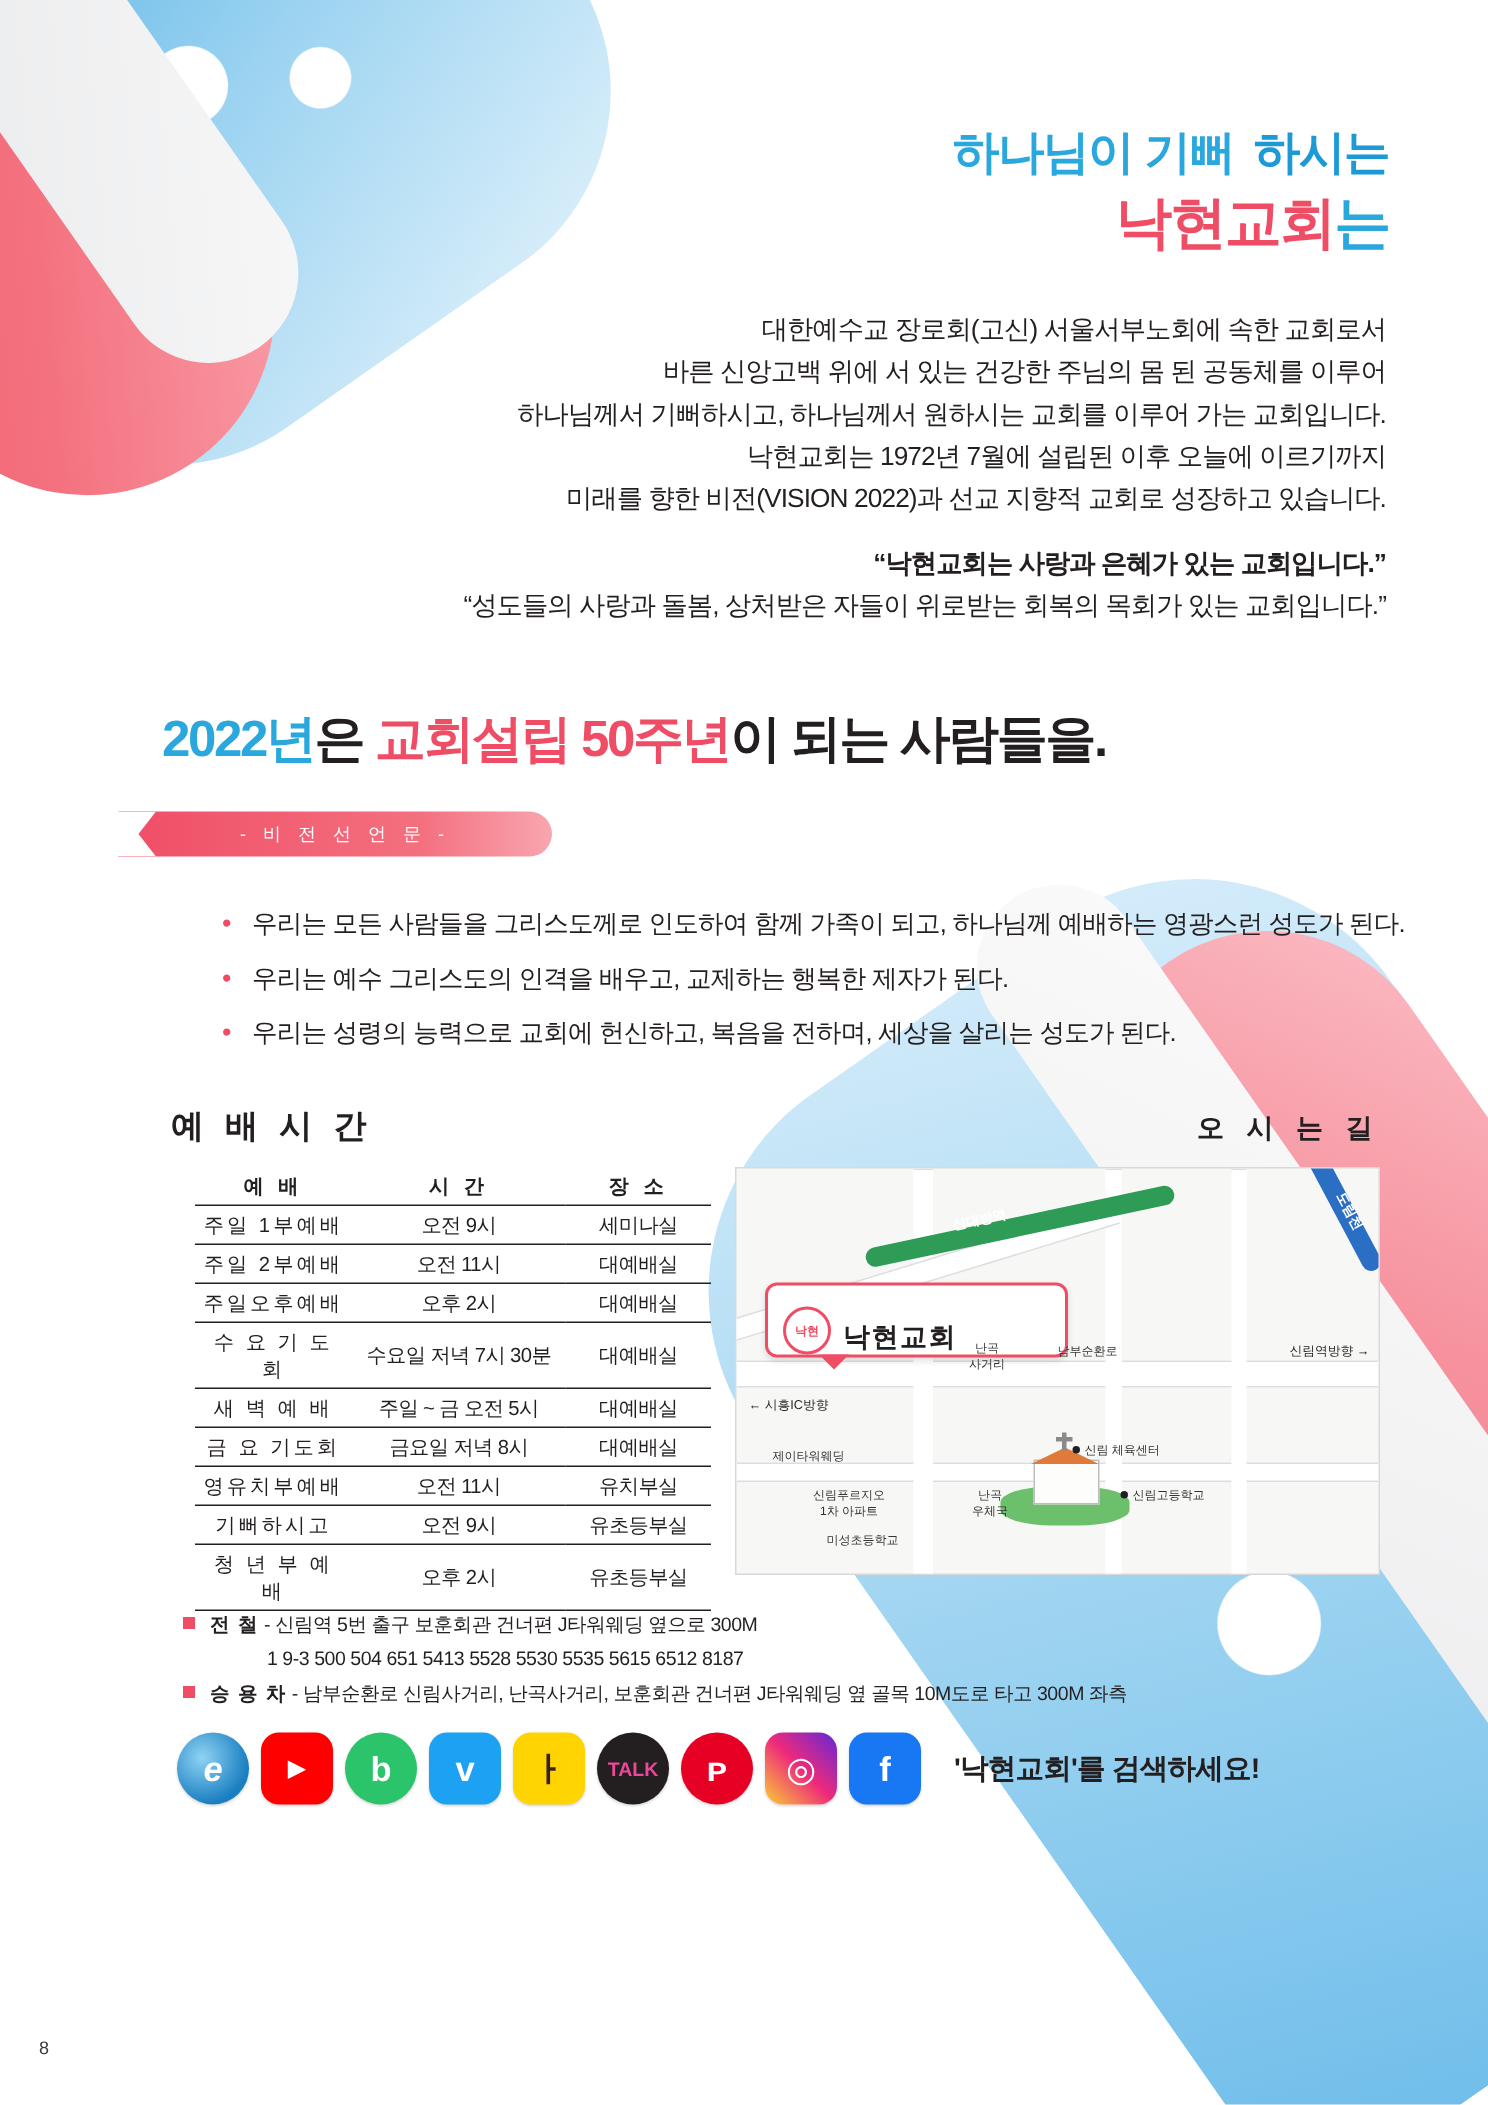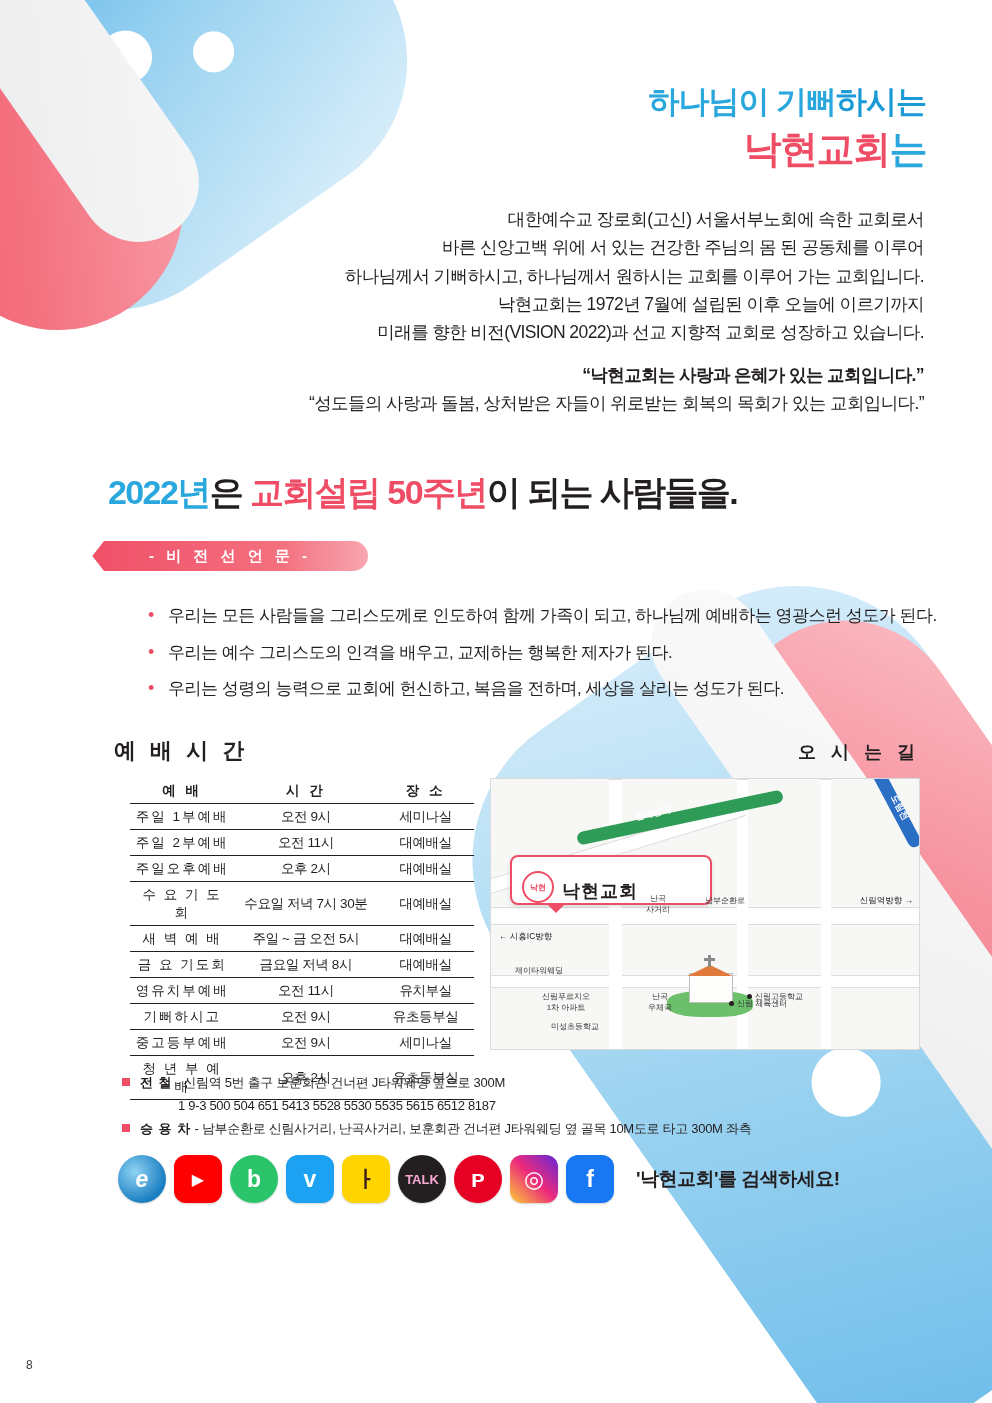--- a/index.html
+++ b/index.html
@@ -52,21 +52,21 @@
     position:absolute;right:10px;top:520px;width:110px;height:880px;
     background:linear-gradient(60deg,#ececee 0%,#fafafa 100%);
     border-radius:55px;transform:rotate(-35deg);
   }
 
   
   .content{position:absolute;inset:0;}
 
   .headline{position:absolute;right:66px;top:84px;text-align:right;line-height:1.18;}
   .headline .l1{font-size:31px;font-weight:bold;color:#2aa7dd;letter-spacing:-1px;}
-  .headline .l1 .blk{color:#1c9ad6;}
+  .headline .l1 .blk{color:#1c9ad6;margin-left:13px;}
   .headline .l2{font-size:38px;font-weight:bold;color:#ef4d66;letter-spacing:-1.5px;margin-top:6px;}
   .headline .l2 .sfx{color:#2aa7dd;}
 
   .intro{position:absolute;right:68px;top:205px;width:700px;text-align:right;
     font-size:17.5px;line-height:1.62;letter-spacing:-0.6px;color:#231f20;}
   .intro .quote{font-weight:bold;margin-top:14px;}
   .intro .quote2{font-weight:normal;}
 
   .bigline{position:absolute;left:108px;top:470px;font-size:34px;font-weight:bold;
     letter-spacing:-1.6px;white-space:nowrap;}
@@ -79,21 +79,21 @@
     position:absolute;inset:0;
     background:linear-gradient(90deg,#ef4d66 0%,#f4707f 70%,#f8a6b0 100%);
     border-radius:2px 16px 16px 2px;
   }
   .vision-tag .notch{
     position:absolute;left:0;top:0;width:26px;height:30px;background:#ffffff;
     clip-path:polygon(0 0,100% 0,55% 50%,100% 100%,0 100%);
   }
   .vision-tag .txt{
     position:absolute;inset:0;display:flex;align-items:center;justify-content:center;
-    color:#ffffff;font-weight:bold;font-size:15px;letter-spacing:4px;padding-left:14px;
+    color:#ffffff;font-weight:normal;font-size:12px;letter-spacing:4px;padding-left:14px;
   }
 
   .bullets{position:absolute;left:108px;top:587px;width:800px;}
   .bullets li{list-style:none;font-size:17px;letter-spacing:-0.5px;line-height:1.5;
     margin-bottom:11px;padding-left:20px;position:relative;}
   .bullets li:before{content:"•";color:#ef4d66;position:absolute;left:0;top:-1px;font-size:18px;}
 
   .svc-title{position:absolute;left:114px;top:736px;font-size:22px;font-weight:bold;letter-spacing:4px;}
   .map-title{position:absolute;right:72px;top:740px;font-size:18px;font-weight:bold;letter-spacing:5px;}
 
@@ -152,21 +152,21 @@
 
   
   .social{position:absolute;left:118px;top:1155px;display:flex;align-items:center;gap:8px;}
   .si{width:48px;height:48px;border-radius:12px;display:flex;align-items:center;justify-content:center;
     color:#fff;font-weight:bold;font-size:23px;box-shadow:0 1px 2px rgba(0,0,0,.18);}
   .si.ie{border-radius:50%;background:radial-gradient(circle at 35% 35%,#8fd3f4,#1a7fc1 70%);font-style:italic;}
   .si.yt{background:#ff0000;border-radius:12px;font-size:16px;}
   .si.band{background:#2bc46a;border-radius:50%;}
   .si.tw{background:#1da1f2;}
   .si.kakaostory{background:#ffd400;color:#3b1e1e;}
-  .si.talk{background:#231f20;border-radius:50%;font-size:13px;color:#f9a8d4;}
+  .si.talk{background:#231f20;border-radius:50%;font-size:13px;color:#ec4899;}
   .si.pin{background:#e60023;border-radius:50%;}
   .si.ig{background:linear-gradient(45deg,#f9ce34,#ee2a7b 50%,#6228d7);}
   .si.fb{background:#1877f2;}
   .search-note{margin-left:14px;font-size:19px;font-weight:bold;letter-spacing:-0.5px;}
 
   .tel{position:absolute;left:0;right:0;top:1225px;text-align:center;}
   .tel .line1{font-size:27px;color:#ef4d66;font-weight:bold;letter-spacing:0.5px;}
   .tel .line1 .gap{display:inline-block;width:28px;}
   .tel .line2{margin-top:8px;font-size:17px;letter-spacing:-0.6px;color:#231f20;}
 
@@ -268,25 +268,20 @@
         <td>영유치부예배</td>
         <td>오전 11시</td>
         <td>유치부실</td>
       </tr>
       <tr>
         <td>기뻐하시고</td>
         <td>오전 9시</td>
         <td>유초등부실</td>
       </tr>
       <tr>
-        <td>중고등부예배</td>
-        <td>오전 9시</td>
-        <td>세미나실</td>
-      </tr>
-      <tr>
         <td>청 년 부 예 배</td>
         <td>오후 2시</td>
         <td>유초등부실</td>
       </tr>
     </tbody>
   </table>
 
   <div class="map">
     <div class="road h1"></div>
     <div class="road h2"></div>
@@ -317,21 +312,21 @@
     <div class="mk" style="left:214px;top:116px;">남부순환로</div>
     <div class="arrow" style="right:6px;top:116px;">신림역방향 →</div>
     <div class="arrow" style="left:8px;top:152px;">← 시흥IC방향</div>
 
     <div class="mk" style="left:24px;top:186px;">제이타워웨딩</div>
     <div class="mk" style="left:42px;top:212px;width:66px;white-space:pre-line;text-align:center;">신림푸르지오
 1차 아파트</div>
     <div class="mk" style="left:150px;top:212px;width:38px;white-space:pre-line;text-align:center;">난곡
 우체국</div>
     <div class="mk" style="left:60px;top:242px;">미성초등학교</div>
-    <div class="mk" style="left:238px;top:182px;margin-top:37px;"><span class="dot"></span><span>신림 체육센터</span></div>
+    <div class="mk" style="left:224px;top:182px;"><span class="dot"></span><span>신림 체육센터</span></div>
     <div class="mk" style="left:256px;top:212px;"><span class="dot"></span><span>신림고등학교</span></div>
   </div>
 
   <div class="dirs">
     <div class="row">
       <b>전 철</b>
       <span>- 신림역 5번 출구 보훈회관 건너편 J타워웨딩 옆으로 300M</span>
     </div>
     <div class="sub">1 9-3 500 504 651 5413 5528 5530 5535 5615 6512 8187</div>
     <div class="row">

